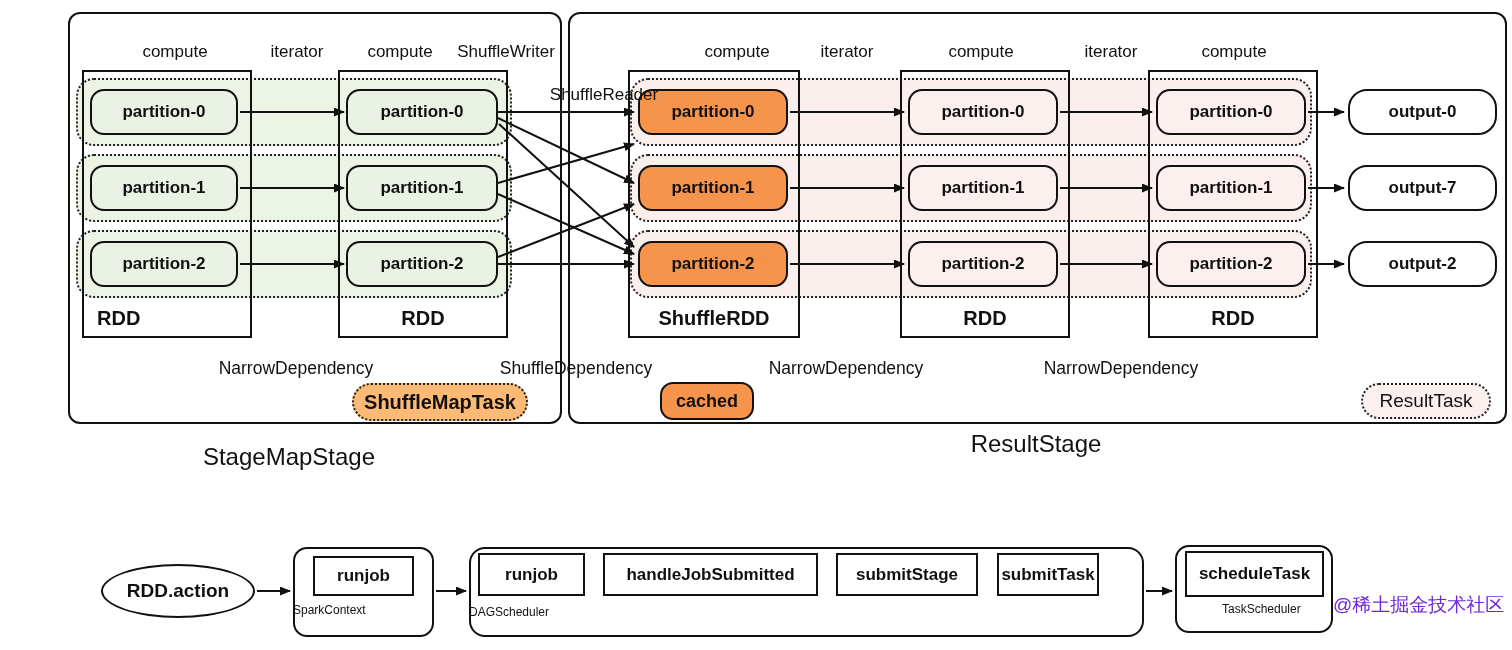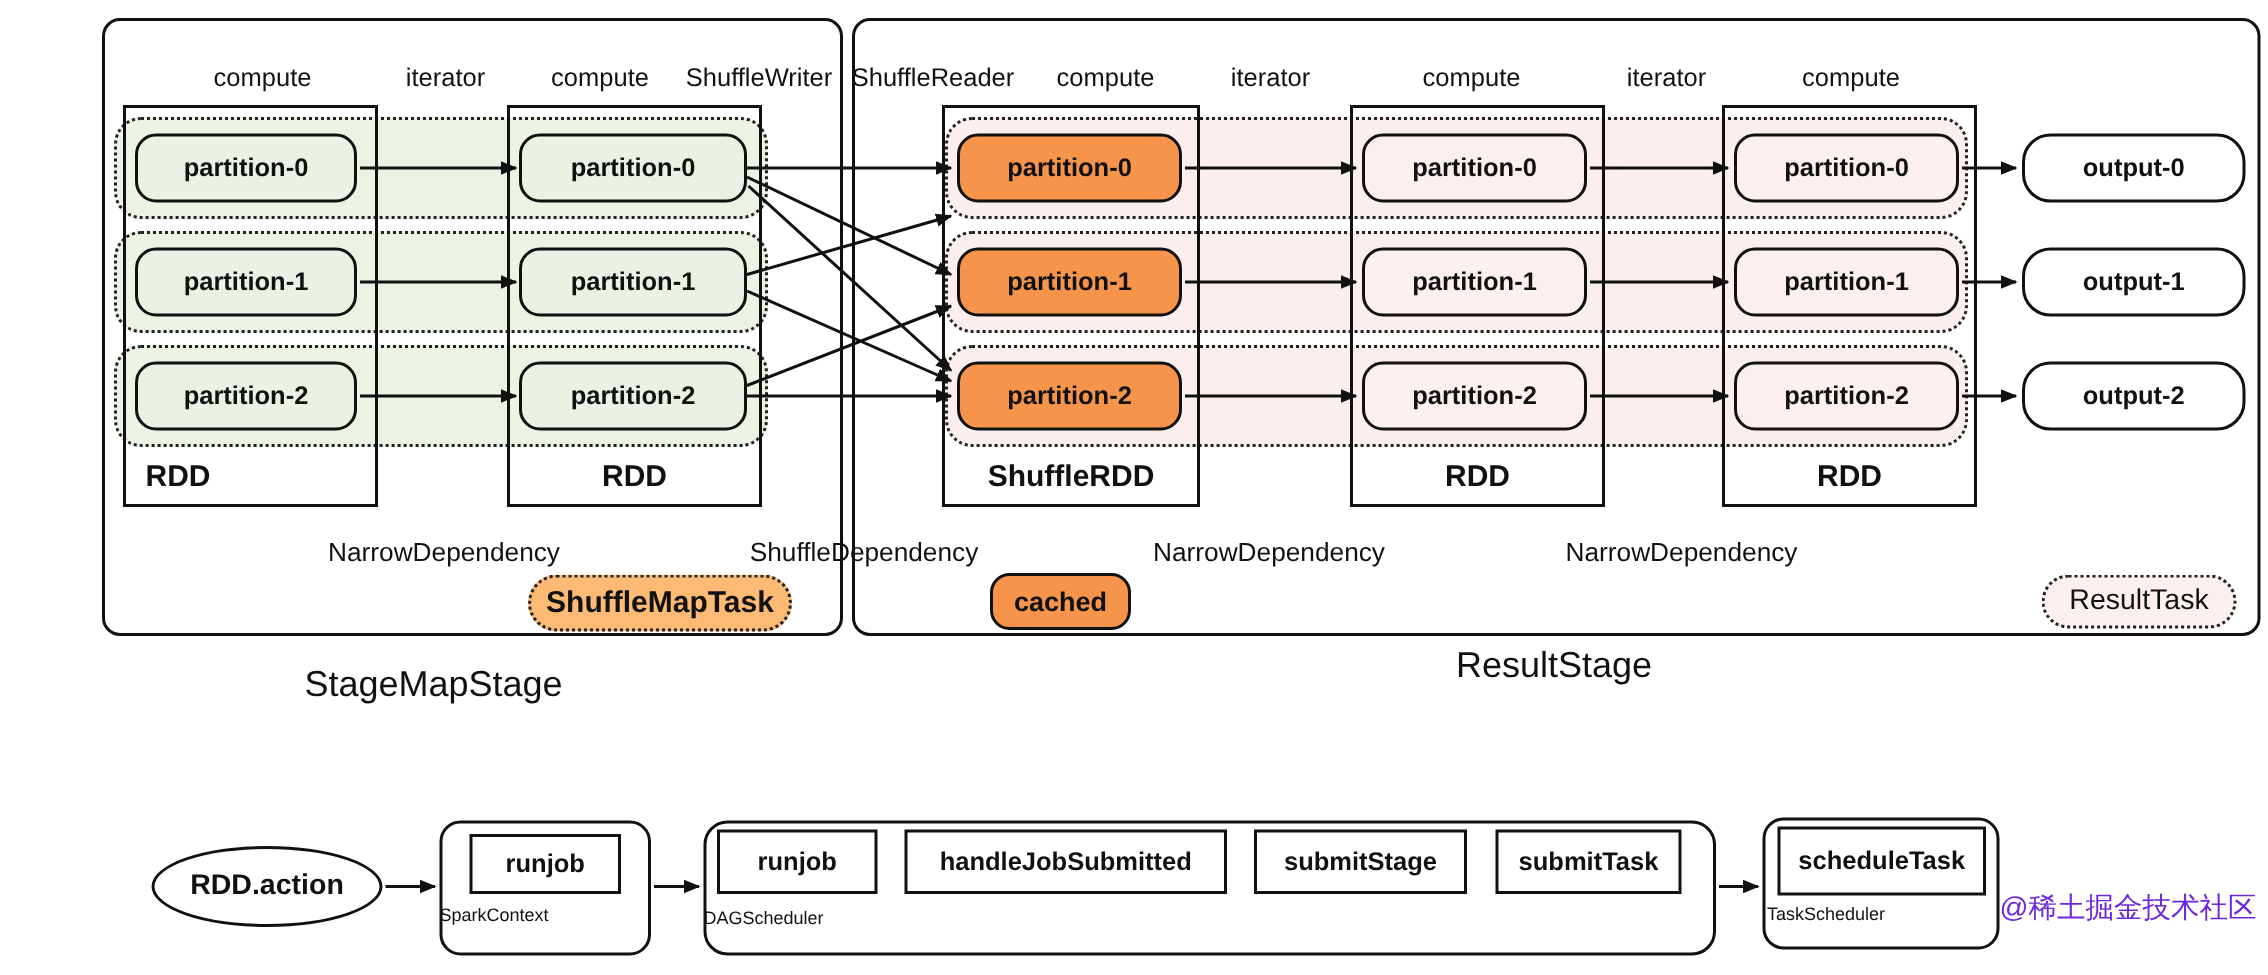--- a/index.html
+++ b/index.html
@@ -129,28 +129,28 @@
 
   <div class="part pink" style="left:908px;top:89px;width:150px;">partition-0</div>
   <div class="part pink" style="left:908px;top:165px;width:150px;">partition-1</div>
   <div class="part pink" style="left:908px;top:241px;width:150px;">partition-2</div>
 
   <div class="part pink" style="left:1156px;top:89px;width:150px;">partition-0</div>
   <div class="part pink" style="left:1156px;top:165px;width:150px;">partition-1</div>
   <div class="part pink" style="left:1156px;top:241px;width:150px;">partition-2</div>
 
   <div class="part white" style="left:1348px;top:89px;width:149px;">output-0</div>
-  <div class="part white" style="left:1348px;top:165px;width:149px;">output-1</div>
+  <div class="part white" style="left:1348px;top:165px;width:149px;">output-7</div>
   <div class="part white" style="left:1348px;top:241px;width:149px;">output-2</div>
 
   <div class="col" style="left:175px;">compute</div>
   <div class="col" style="left:297px;">iterator</div>
   <div class="col" style="left:400px;">compute</div>
   <div class="col" style="left:506px;">ShuffleWriter</div>
-  <div class="col" style="left:622px;">ShuffleReader</div>
+  <div class="col" style="left:604px;margin-top:43px;">ShuffleReader</div>
   <div class="col" style="left:737px;">compute</div>
   <div class="col" style="left:847px;">iterator</div>
   <div class="col" style="left:981px;">compute</div>
   <div class="col" style="left:1111px;">iterator</div>
   <div class="col" style="left:1234px;">compute</div>
 
   <div class="dep" style="left:296px;">NarrowDependency</div>
   <div class="dep" style="left:576px;">ShuffleDependency</div>
   <div class="dep" style="left:846px;">NarrowDependency</div>
   <div class="dep" style="left:1121px;">NarrowDependency</div>
@@ -165,21 +165,21 @@
   <div class="ellipse">RDD.action</div>
 
   <div class="roundbox" style="left:293px;top:547px;width:141px;height:90px;border-radius:14px;"></div>
   <div class="method" style="left:313px;top:556px;width:101px;height:40px;">runjob</div>
   <div class="boxlabel" style="left:293px;top:603px;width:141px;">SparkContext</div>
 
   <div class="roundbox" style="left:469px;top:547px;width:675px;height:90px;border-radius:16px;"></div>
   <div class="method" style="left:478px;top:553px;width:107px;height:43px;">runjob</div>
   <div class="method" style="left:603px;top:553px;width:215px;height:43px;">handleJobSubmitted</div>
   <div class="method" style="left:836px;top:553px;width:142px;height:43px;">submitStage</div>
-  <div class="method" style="left:997px;top:553px;width:124px;height:43px;">submitTask</div>
+  <div class="method" style="left:997px;top:553px;width:102px;height:43px;">submitTask</div>
   <div class="boxlabel" style="left:469px;top:605px;width:675px;">DAGScheduler</div>
 
   <div class="roundbox" style="left:1175px;top:545px;width:158px;height:88px;border-radius:14px;"></div>
   <div class="method" style="left:1185px;top:551px;width:139px;height:46px;">scheduleTask</div>
-  <div class="boxlabel" style="left:1178px;top:602px;width:158px;">TaskScheduler</div>
+  <div class="boxlabel" style="left:1222px;top:602px;width:158px;">TaskScheduler</div>
 
   <div class="watermark">@稀土掘金技术社区</div>
 </div>
 
 </body></html>

